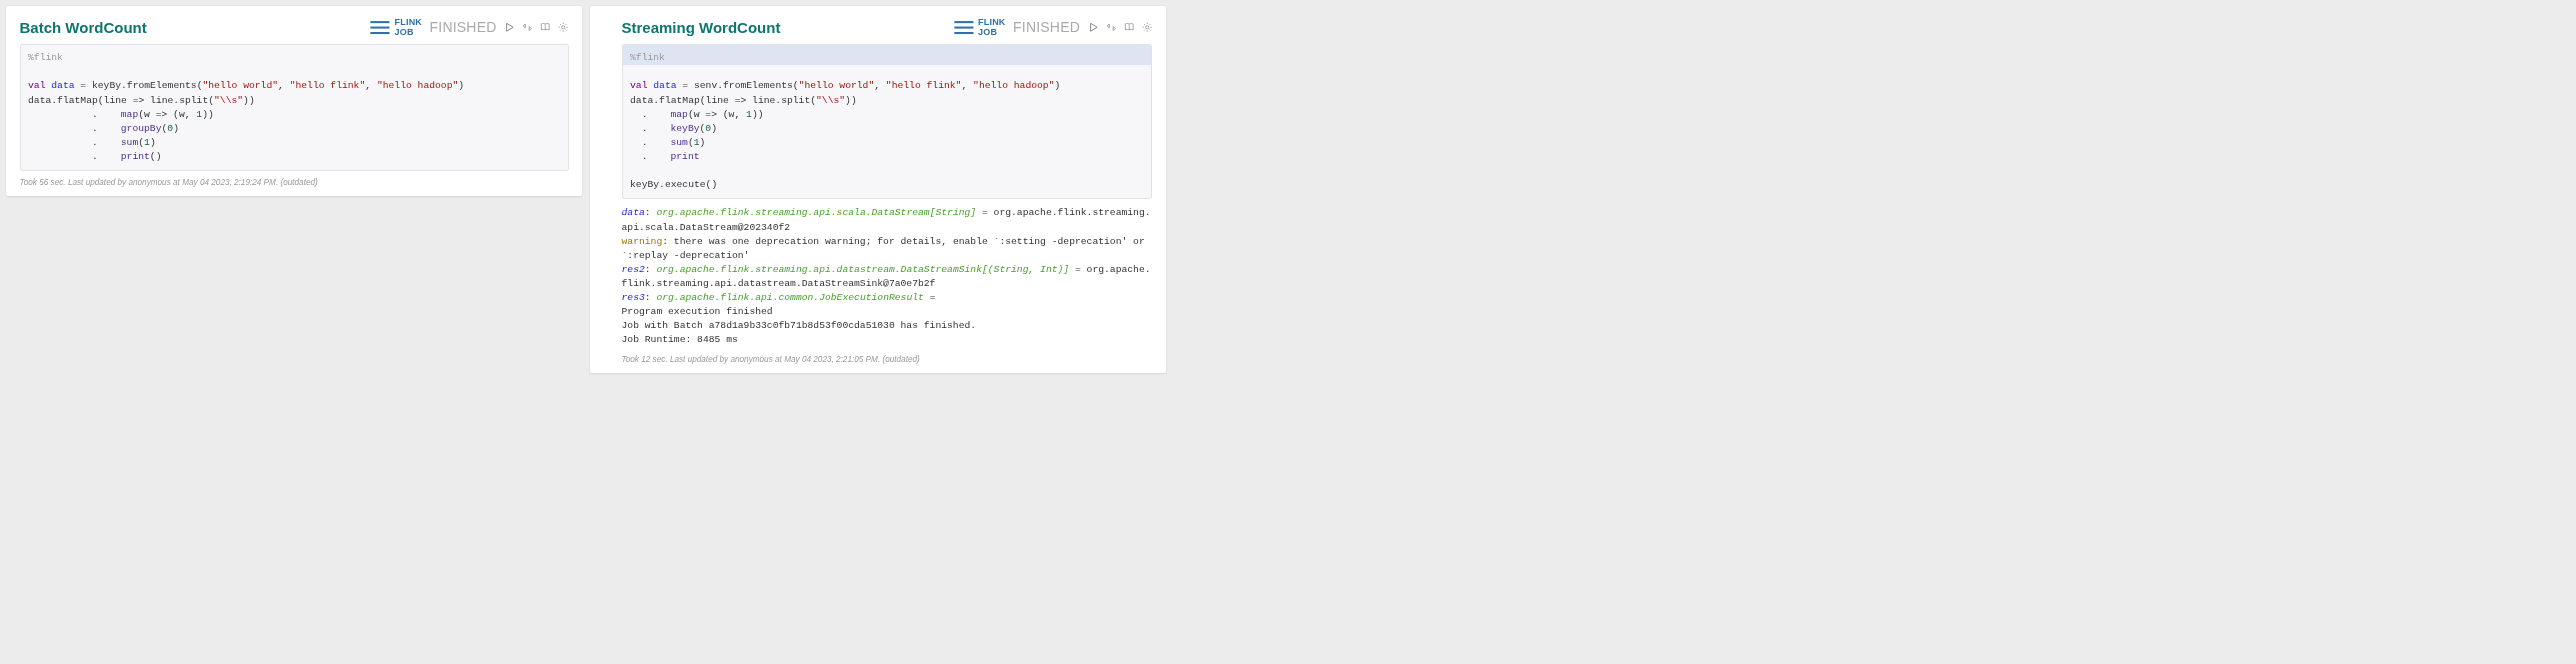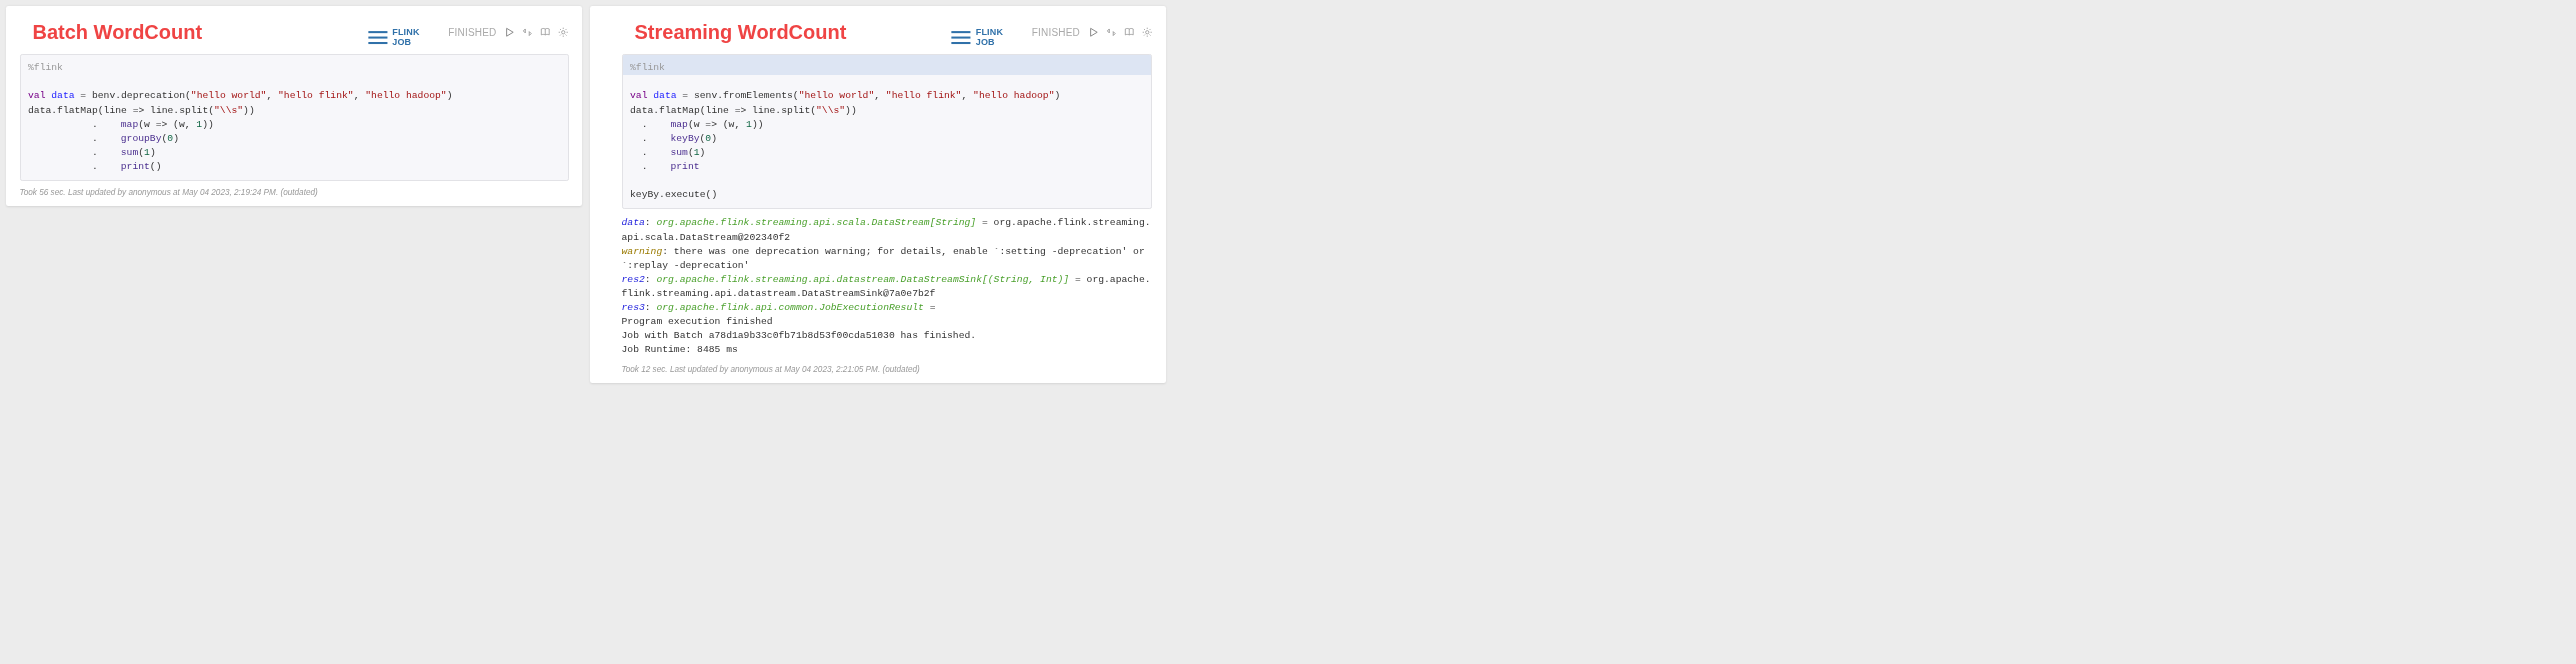--- a/index.html
+++ b/index.html
@@ -20,45 +20,42 @@
     }
     .paragraph-left { width: 576px; }
     .paragraph-right { width: 576px; padding-left: 32px; }
     .para-header {
       display: flex;
       align-items: center;
       justify-content: space-between;
       margin-bottom: 6px;
     }
     .para-title {
-      font-size: 20px;
+      font-size: 15px;
       font-weight: 700;
-      color: #ef4444;
-      margin-left: 13px;
+      color: #0f766e;
     }
     .para-actions {
       display: flex;
       align-items: center;
       gap: 7.5px;
     }
     .flink-job {
       display: inline-flex;
       align-items: center;
       gap: 3.7px;
       color: #3071a9;
       font-size: 9px;
       font-weight: 600;
       letter-spacing: 0.2px;
-      margin-top: 10px;
     }
     .status-finished {
       color: #aaa;
-      font-size: 10px;
+      font-size: 14px;
       letter-spacing: 0.2px;
-      margin-left: 21px;
     }
     .action-icon {
       width: 10.5px;
       height: 10.5px;
       display: inline-flex;
       align-items: center;
       justify-content: center;
       color: #888;
       cursor: pointer;
     }
@@ -94,21 +91,21 @@
       font-family: "SFMono-Regular", Consolas, "Liberation Mono", Menlo, monospace;
       font-size: 9.7px;
       line-height: 1.45;
       color: #333;
       white-space: pre-wrap;
       word-break: break-all;
       margin-bottom: 7.5px;
     }
     .out-name-data { color: #2222dd; font-style: italic; }
     .out-name-res  { color: #2222dd; font-style: italic; }
-    .out-name-warn { color: #9a7a00; font-style: italic; }
+    .out-name-warn { color: #9a7a00; }
     .out-type { color: #4aa02c; font-style: italic; }
 
     .footer-meta {
       font-size: 8.2px;
       color: #999;
       font-style: italic;
     }
   </style>
 </head>
 <body>
@@ -146,21 +143,21 @@
         <svg viewBox="0 0 16 16" fill="none" stroke="currentColor" stroke-width="1.1">
             <circle cx="8" cy="8" r="2.5"></circle>
             <path d="M8 1 L8 3 M8 13 L8 15 M1 8 L3 8 M13 8 L15 8 M3 3 L4.5 4.5 M11.5 11.5 L13 13 M13 3 L11.5 4.5 M4.5 11.5 L3 13"></path>
           </svg>
       </span>
     </div>
   </div>
 
   <div class="code-editor"><span class="tok-comment">%flink</span>
 
-<span class="tok-kw">val</span> <span class="tok-def">data</span><span> = benv.deprecation(</span><span class="tok-str">"hello world"</span>, <span class="tok-str">"hello flink"</span>, <span class="tok-str">"hello hadoop"</span><span>)</span>
+<span class="tok-kw">val</span> <span class="tok-def">data</span><span> = keyBy.fromElements(</span><span class="tok-str">"hello world"</span>, <span class="tok-str">"hello flink"</span>, <span class="tok-str">"hello hadoop"</span><span>)</span>
 <span>data.flatMap(line =&gt; line.split(</span><span class="tok-str">"\\s"</span><span>))</span>
 <span>           .</span><span class="tok-method">map</span><span>(w =&gt; (w, </span><span class="tok-num">1</span><span>))</span>
 <span>           .</span><span class="tok-method">groupBy</span><span>(</span><span class="tok-num">0</span><span>)</span>
 <span>           .</span><span class="tok-method">sum</span><span>(</span><span class="tok-num">1</span><span>)</span>
 <span>           .</span><span class="tok-method">print</span><span>()</span></div>
 
 
   <div class="footer-meta">Took 56 sec. Last updated by anonymous at May 04 2023, 2:19:24 PM. (outdated)</div>
 </div>
 

